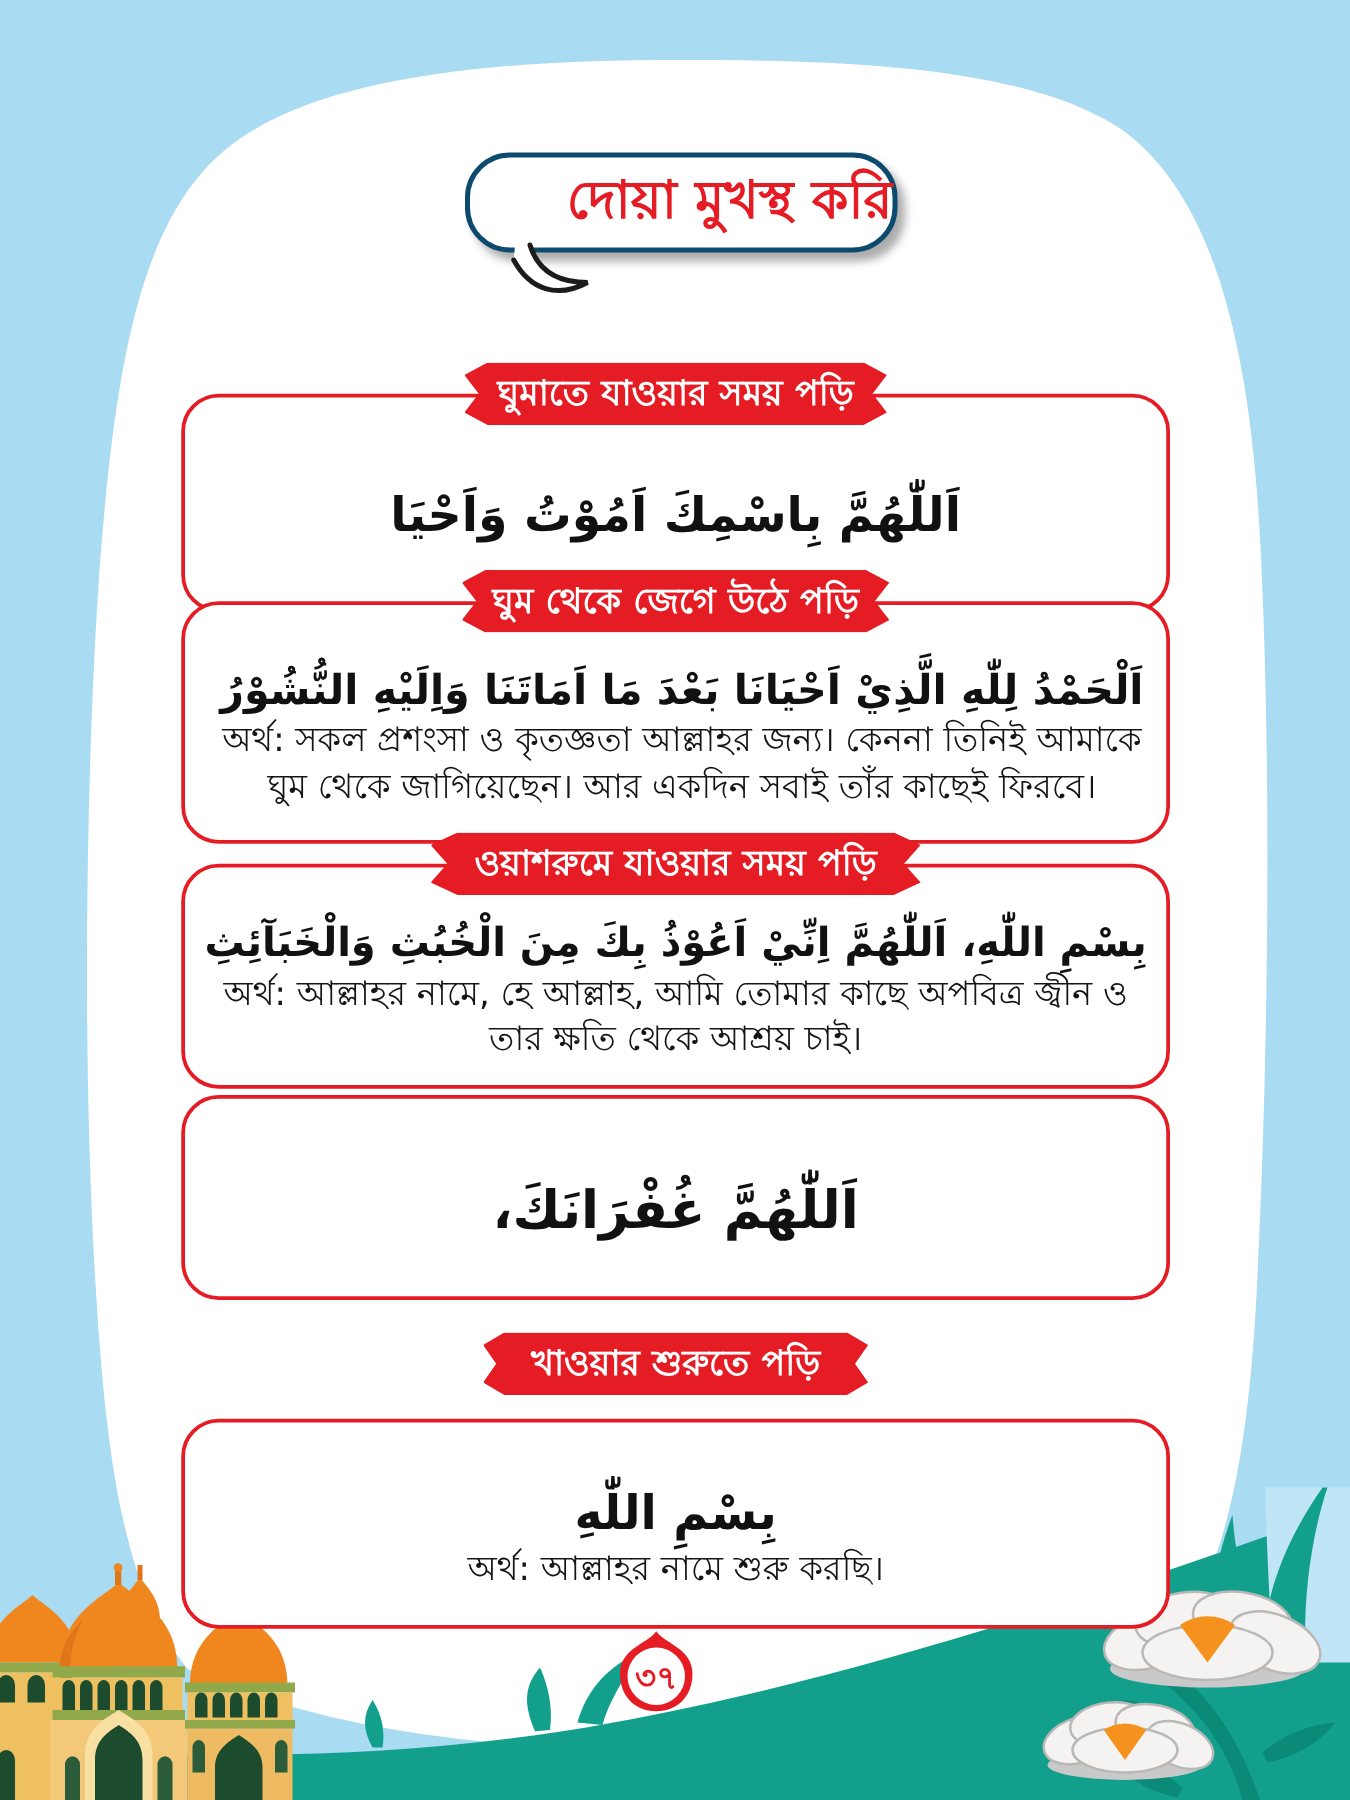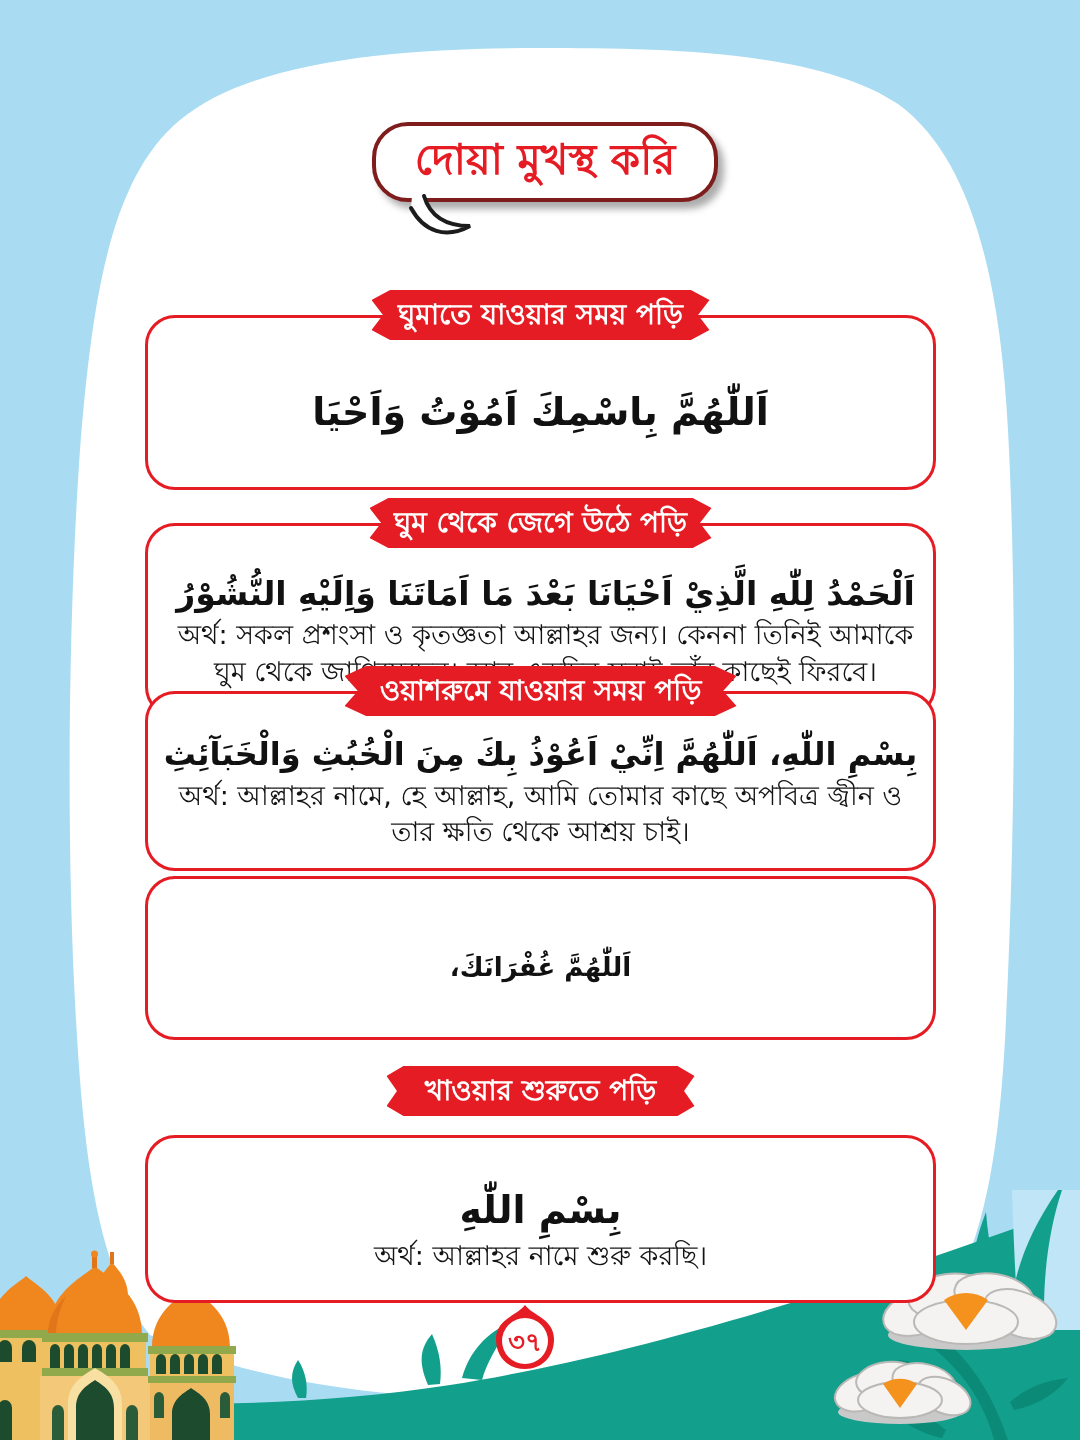--- a/index.html
+++ b/index.html
@@ -8,22 +8,22 @@
     width:1080px;height:1440px;
     overflow:hidden;
     background:#a9dcf2;
     font-family:"DejaVu Sans","Liberation Sans",sans-serif;
   }
   .bg-svg{position:absolute;left:0;top:0;width:1080px;height:1440px;display:block;}
 
   
   .title-bubble{
     position:absolute;left:372px;top:122px;width:338px;height:72px;
-    background:#fff;border:4px solid #7f1d1d;border-radius:36px;
-    display:flex;align-items:center;justify-content:center;
+    background:#fff;border:4px solid #0c4a6e;border-radius:36px;
+    display:flex;align-items:center;justify-content:flex-end;
     box-shadow:6px 7px 7px rgba(70,70,70,.45);
     z-index:6;
   }
   .title-bubble span{
     color:#e51c24;font-size:42px;font-weight:800;letter-spacing:0;
     white-space:nowrap;
   }
   .bubble-tail{position:absolute;left:404px;top:192px;z-index:7;}
 
   
@@ -49,23 +49,23 @@
   .arabic{
     direction:rtl;text-align:center;color:#111;
     font-weight:700;line-height:1.45;white-space:nowrap;
   }
   .meaning{
     text-align:center;color:#141414;font-size:27px;line-height:1.35;
   }
 
   
   #sec0{top:262px;} #sec0 .badge{width:338px;margin-top:28px;} #sec0 .dua-box{height:175px;} #sec0 .arabic{font-size:38px;}
-  #sec1{top:456px;} #sec1 .badge{width:342px;margin-top:42px;} #sec1 .dua-box{height:194px;padding-left:28px;} #sec1 .arabic{font-size:33px;}
+  #sec1{top:456px;} #sec1 .badge{width:342px;} #sec1 .dua-box{height:194px;padding-left:28px;} #sec1 .arabic{font-size:33px;}
   #sec2{top:666px;} #sec2 .badge{width:392px;} #sec2 .dua-box{height:180px;} #sec2 .arabic{font-size:32px;}
-  #sec3{top:876px;} #sec3 .badge{width:400px;} #sec3 .dua-box{height:164px;} #sec3 .arabic{font-size:26px;}
+  #sec3{top:876px;} #sec3 .badge{width:400px;} #sec3 .dua-box{height:164px;} #sec3 .arabic{font-size:42px;}
   #sec4{top:1066px;gap:44px;} #sec4 .badge{width:308px;} #sec4 .dua-box{height:168px;} #sec4 .arabic{font-size:38px;}
 
   
   .page-badge{position:absolute;left:494px;top:1303px;width:62px;height:68px;z-index:9;}
 </style>
 </head>
 <body>
 
 <div class="page">
 

